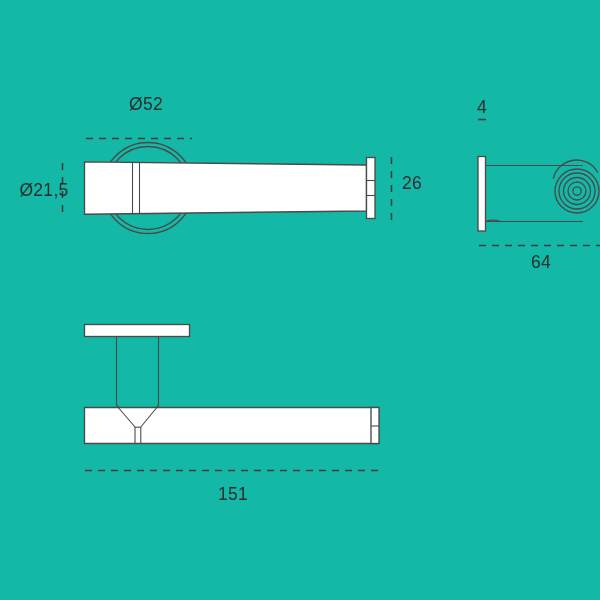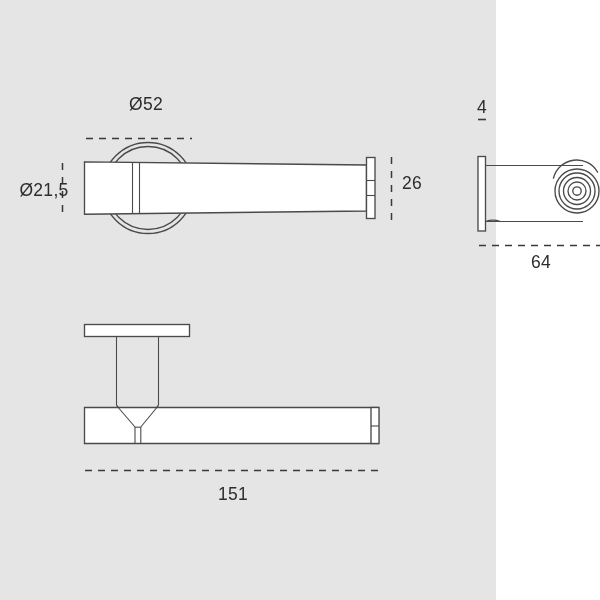--- a/index.html
+++ b/index.html
@@ -9,23 +9,23 @@
     background: #ffffff;
   }
   body {
     width: 600px;
     height: 600px;
     font-family: "Liberation Sans", sans-serif;
     overflow: hidden;
   }
   #drawing-root {
     position: relative;
-    width: 496px;
+    width: 600px;
     height: 600px;
-    background: #e5e5e5;
+    background: #14b8a6;
   }
   svg.sheet {
     position: absolute;
     top: 0;
     left: 0;
     width: 600px;
     height: 600px;
     display: block;
   }
   .part-line {

